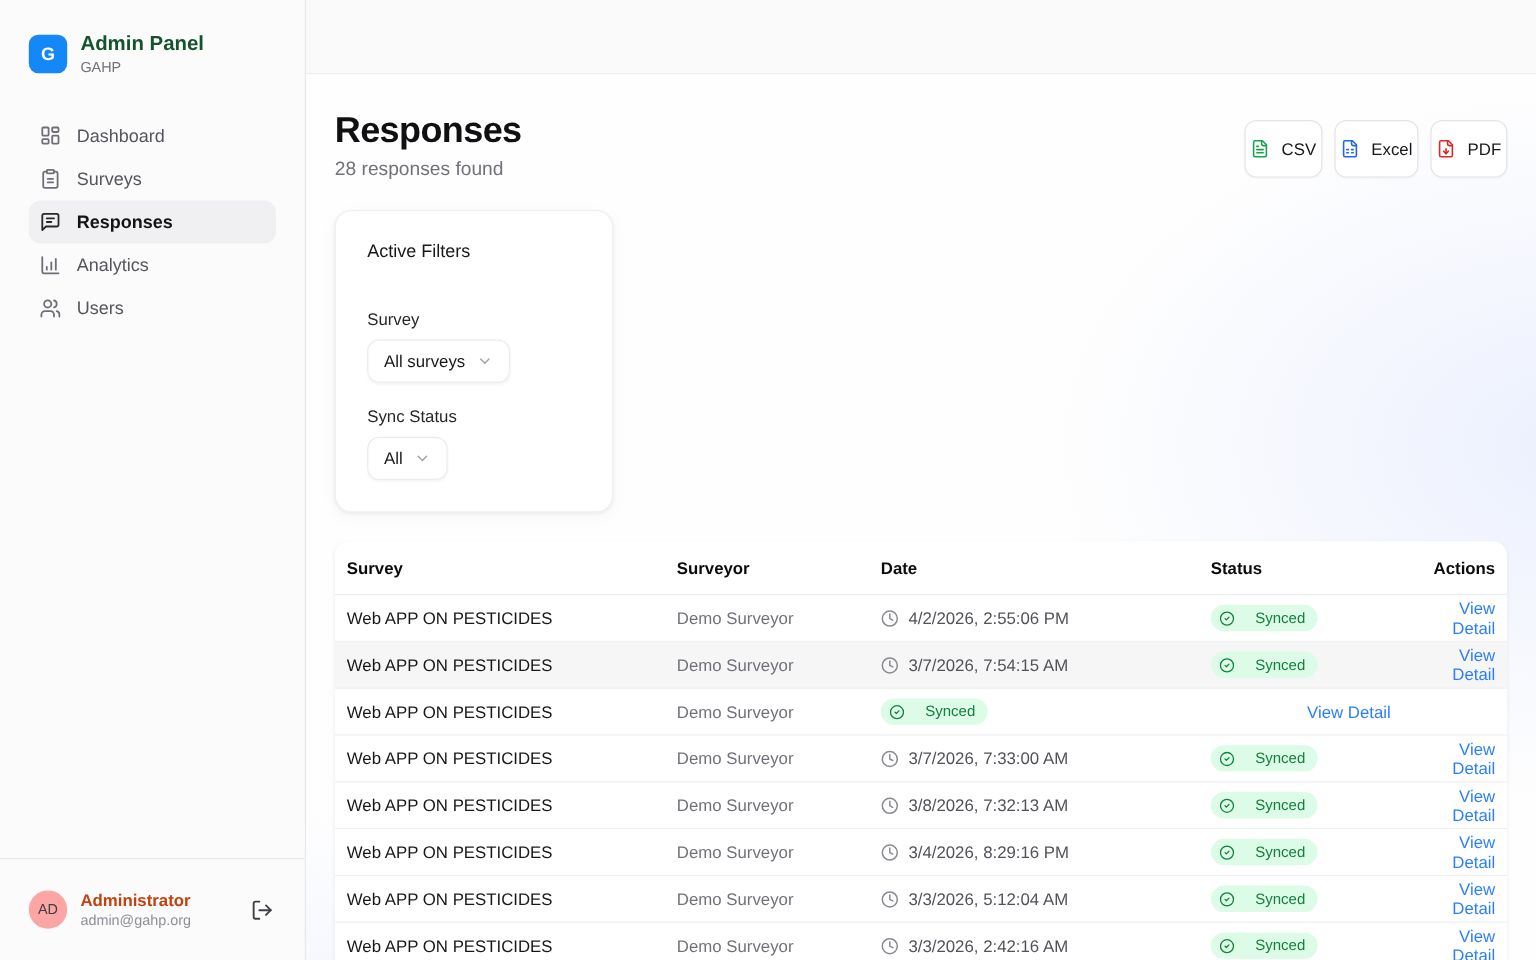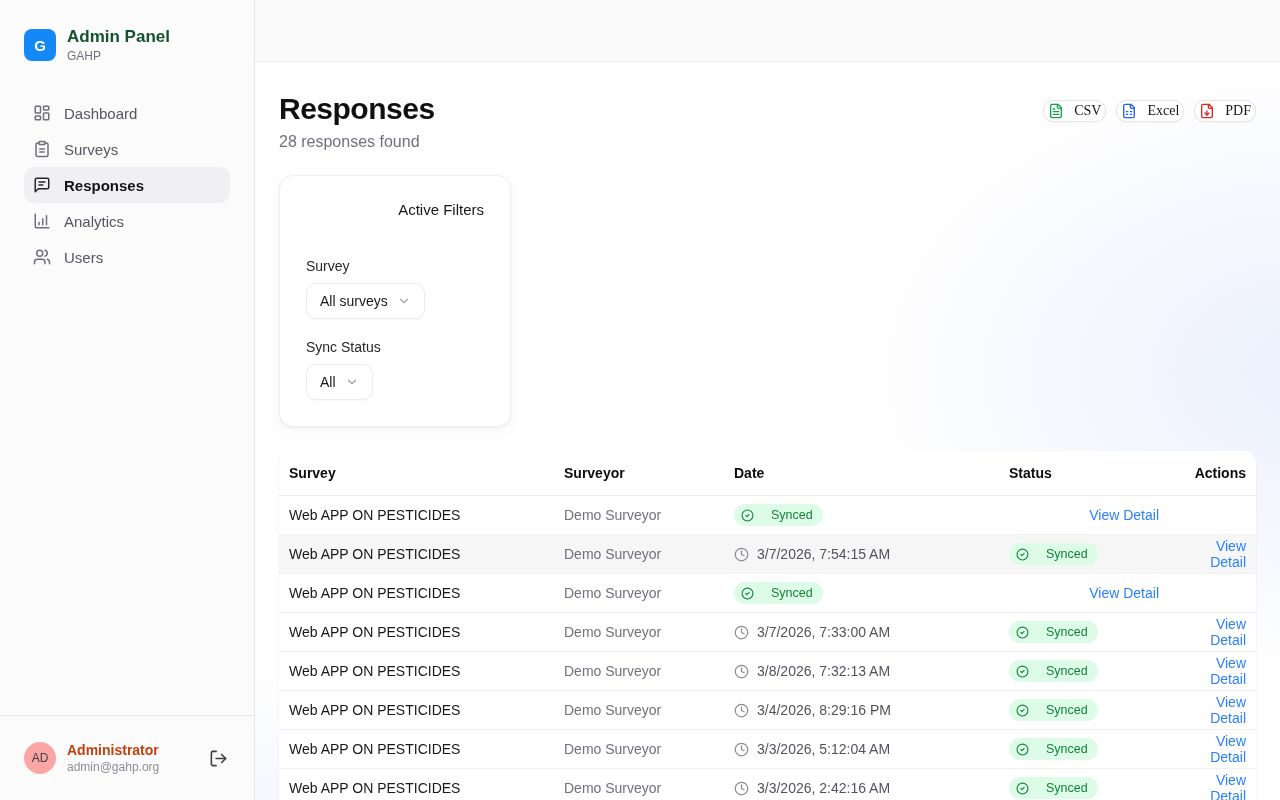--- a/index.html
+++ b/index.html
@@ -70,39 +70,39 @@
       radial-gradient(420px 260px at -2% 104%, rgba(110,145,255,0.07), rgba(255,255,255,0) 60%),
       #fefefe;
   }
 
   .page-head { display:flex; justify-content:space-between; align-items:flex-start; }
   .page-title { font-size:30px; font-weight:700; letter-spacing:-0.5px; color:#101012; }
   .page-sub { font-size:16px; color:#71717a; margin-top:7px; }
 
   .export-group { display:flex; gap:10px; margin-top:8px; }
   .btn {
-    height:22px; display:inline-flex; align-items:center; gap:10px;
+    height:48px; display:inline-flex; align-items:center; gap:10px;
     padding:0 4px; background:#fff;
     border:1px solid #e4e4e7; border-radius:10px;
     font-size:14px; font-weight:500; color:#18181b; cursor:pointer;
     box-shadow:0 1px 2px rgba(0,0,0,0.03);
-    font-family:Liberation Serif, serif;
+    font-family:Liberation Sans, sans-serif;
   }
   .icon-csv { color:#16a34a; }
   .icon-excel { color:#2563eb; }
   .icon-pdf { color:#dc2626; }
 
   
   .filters-card {
     margin-top:24px; width:232px;
     background:#fff; border:1px solid #f0f0f2; border-radius:14px;
     box-shadow:0 1px 3px rgba(0,0,0,0.05), 0 4px 14px rgba(0,0,0,0.03);
     padding:25px 26px 26px 26px;
   }
-  .filters-title { font-size:15px; font-weight:500; color:#18181b;text-align:right; }
+  .filters-title { font-size:15px; font-weight:500; color:#18181b; }
   .filter-label { font-size:14px; color:#27272a; margin-top:20px; }
   .filter-label.first { margin-top:40px; }
   .select-pill {
     margin-top:9px; display:inline-flex; align-items:center; gap:9px;
     padding:9px 13px; background:#fff;
     border:1px solid #ececef; border-radius:10px;
     box-shadow:0 1px 2px rgba(0,0,0,0.04);
     font-size:14px; color:#18181b; cursor:pointer;
   }
   .chev { color:#a1a1aa; }
@@ -309,20 +309,29 @@
         <div class="th">Survey</div>
         <div class="th">Surveyor</div>
         <div class="th">Date</div>
         <div class="th th-status">Status</div>
         <div class="th th-actions">Actions</div>
       </div>
 
       <div class="trow">
         <div class="td td-survey">Web APP ON PESTICIDES</div>
         <div class="td td-surveyor">Demo Surveyor</div>
+        <div class="td td-date">
+            <span class="clock">
+              <svg width="15" height="15" viewBox="0 0 24 24" fill="none" stroke="currentColor" stroke-width="2" stroke-linecap="round" stroke-linejoin="round">
+                <circle cx="12" cy="12" r="10"></circle>
+                <polyline points="12 6 12 12 16 14"></polyline>
+              </svg>
+            </span>
+            <span>4/2/2026, 2:55:06 PM</span>
+          </div>
         <div class="td"><span class="badge">
               <svg width="13" height="13" viewBox="0 0 24 24" fill="none" stroke="currentColor" stroke-width="2" stroke-linecap="round" stroke-linejoin="round">
                 <circle cx="12" cy="12" r="10"></circle>
                 <path d="m9 12 2 2 4-4"></path>
               </svg>
               <span>Synced</span>
             </span></div>
         <div class="td td-actions"><a class="link">View Detail</a></div>
       </div>
 

